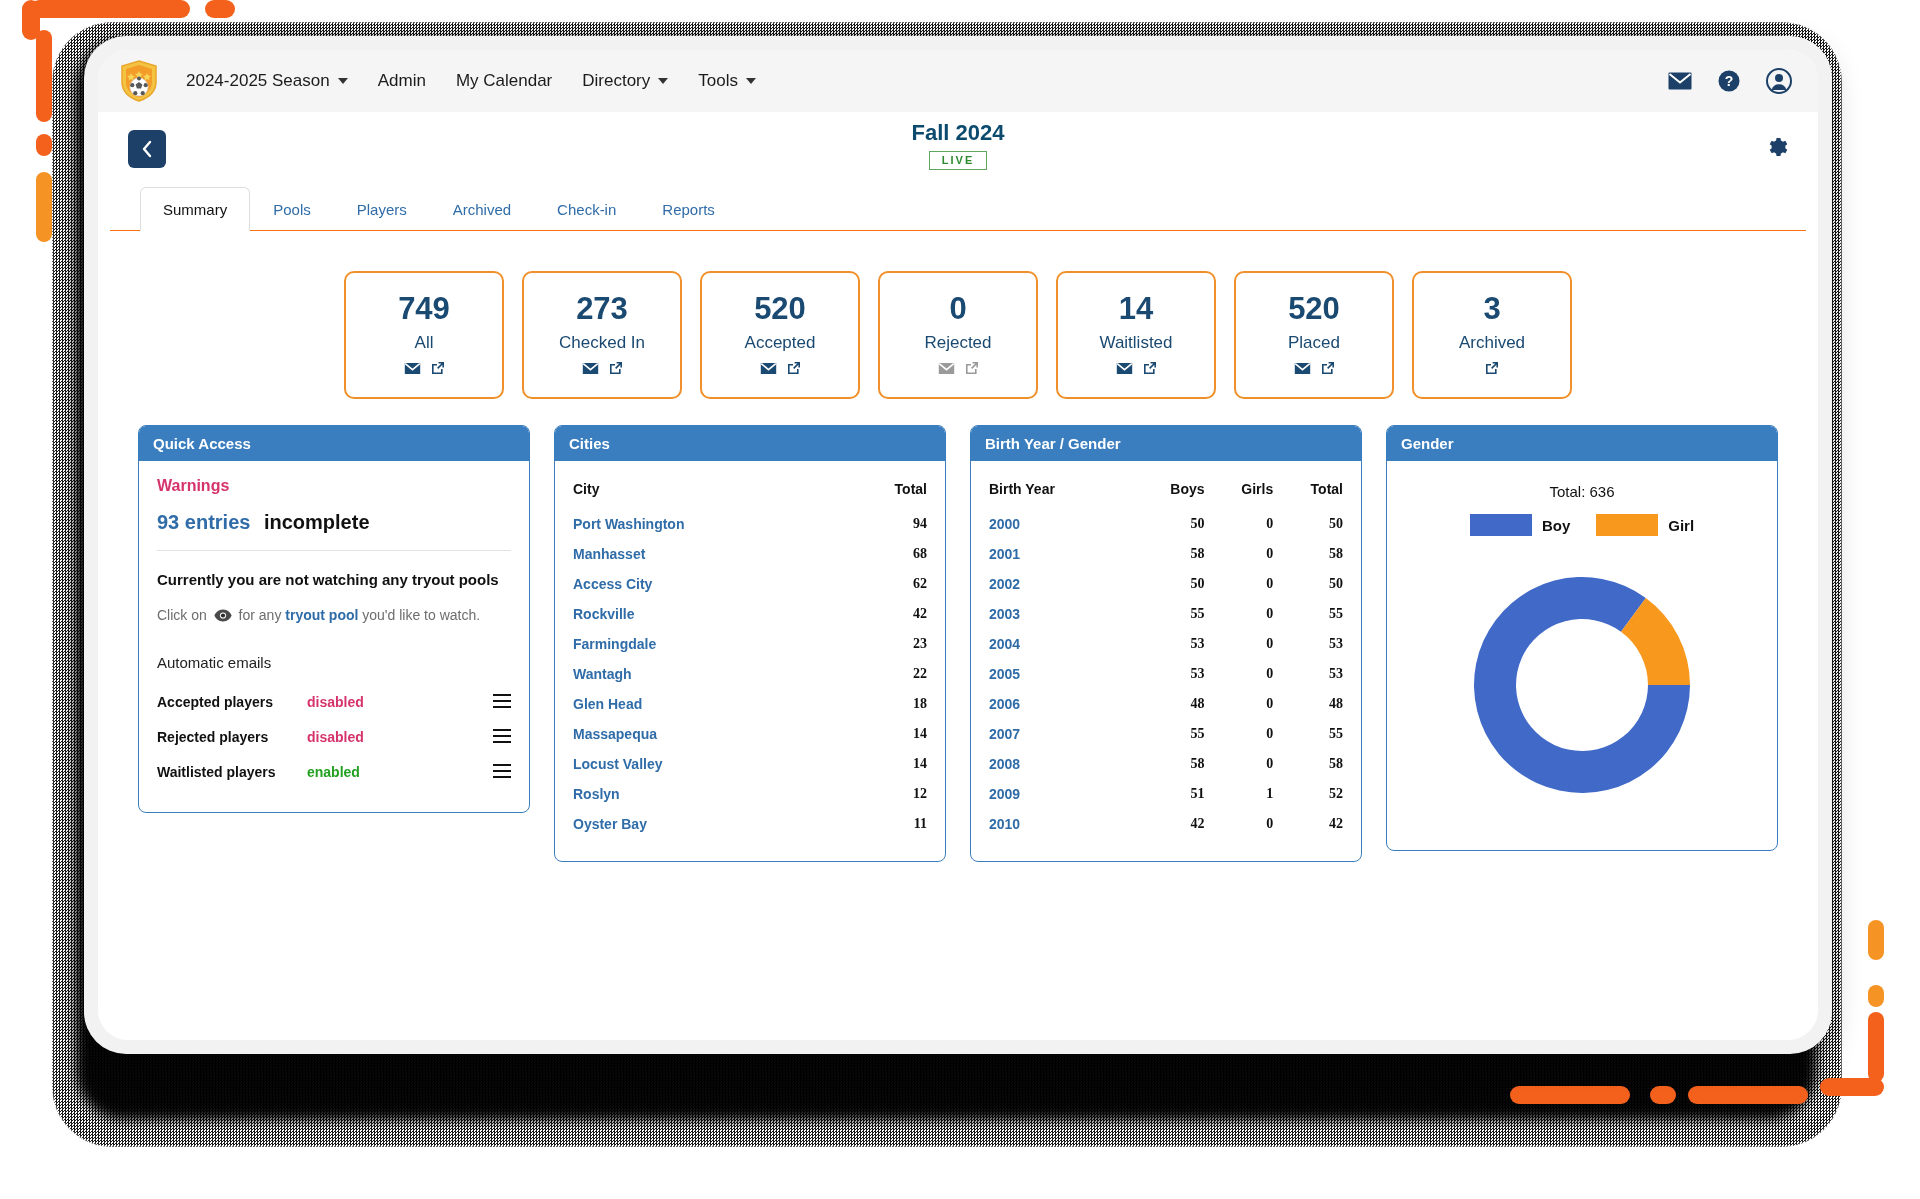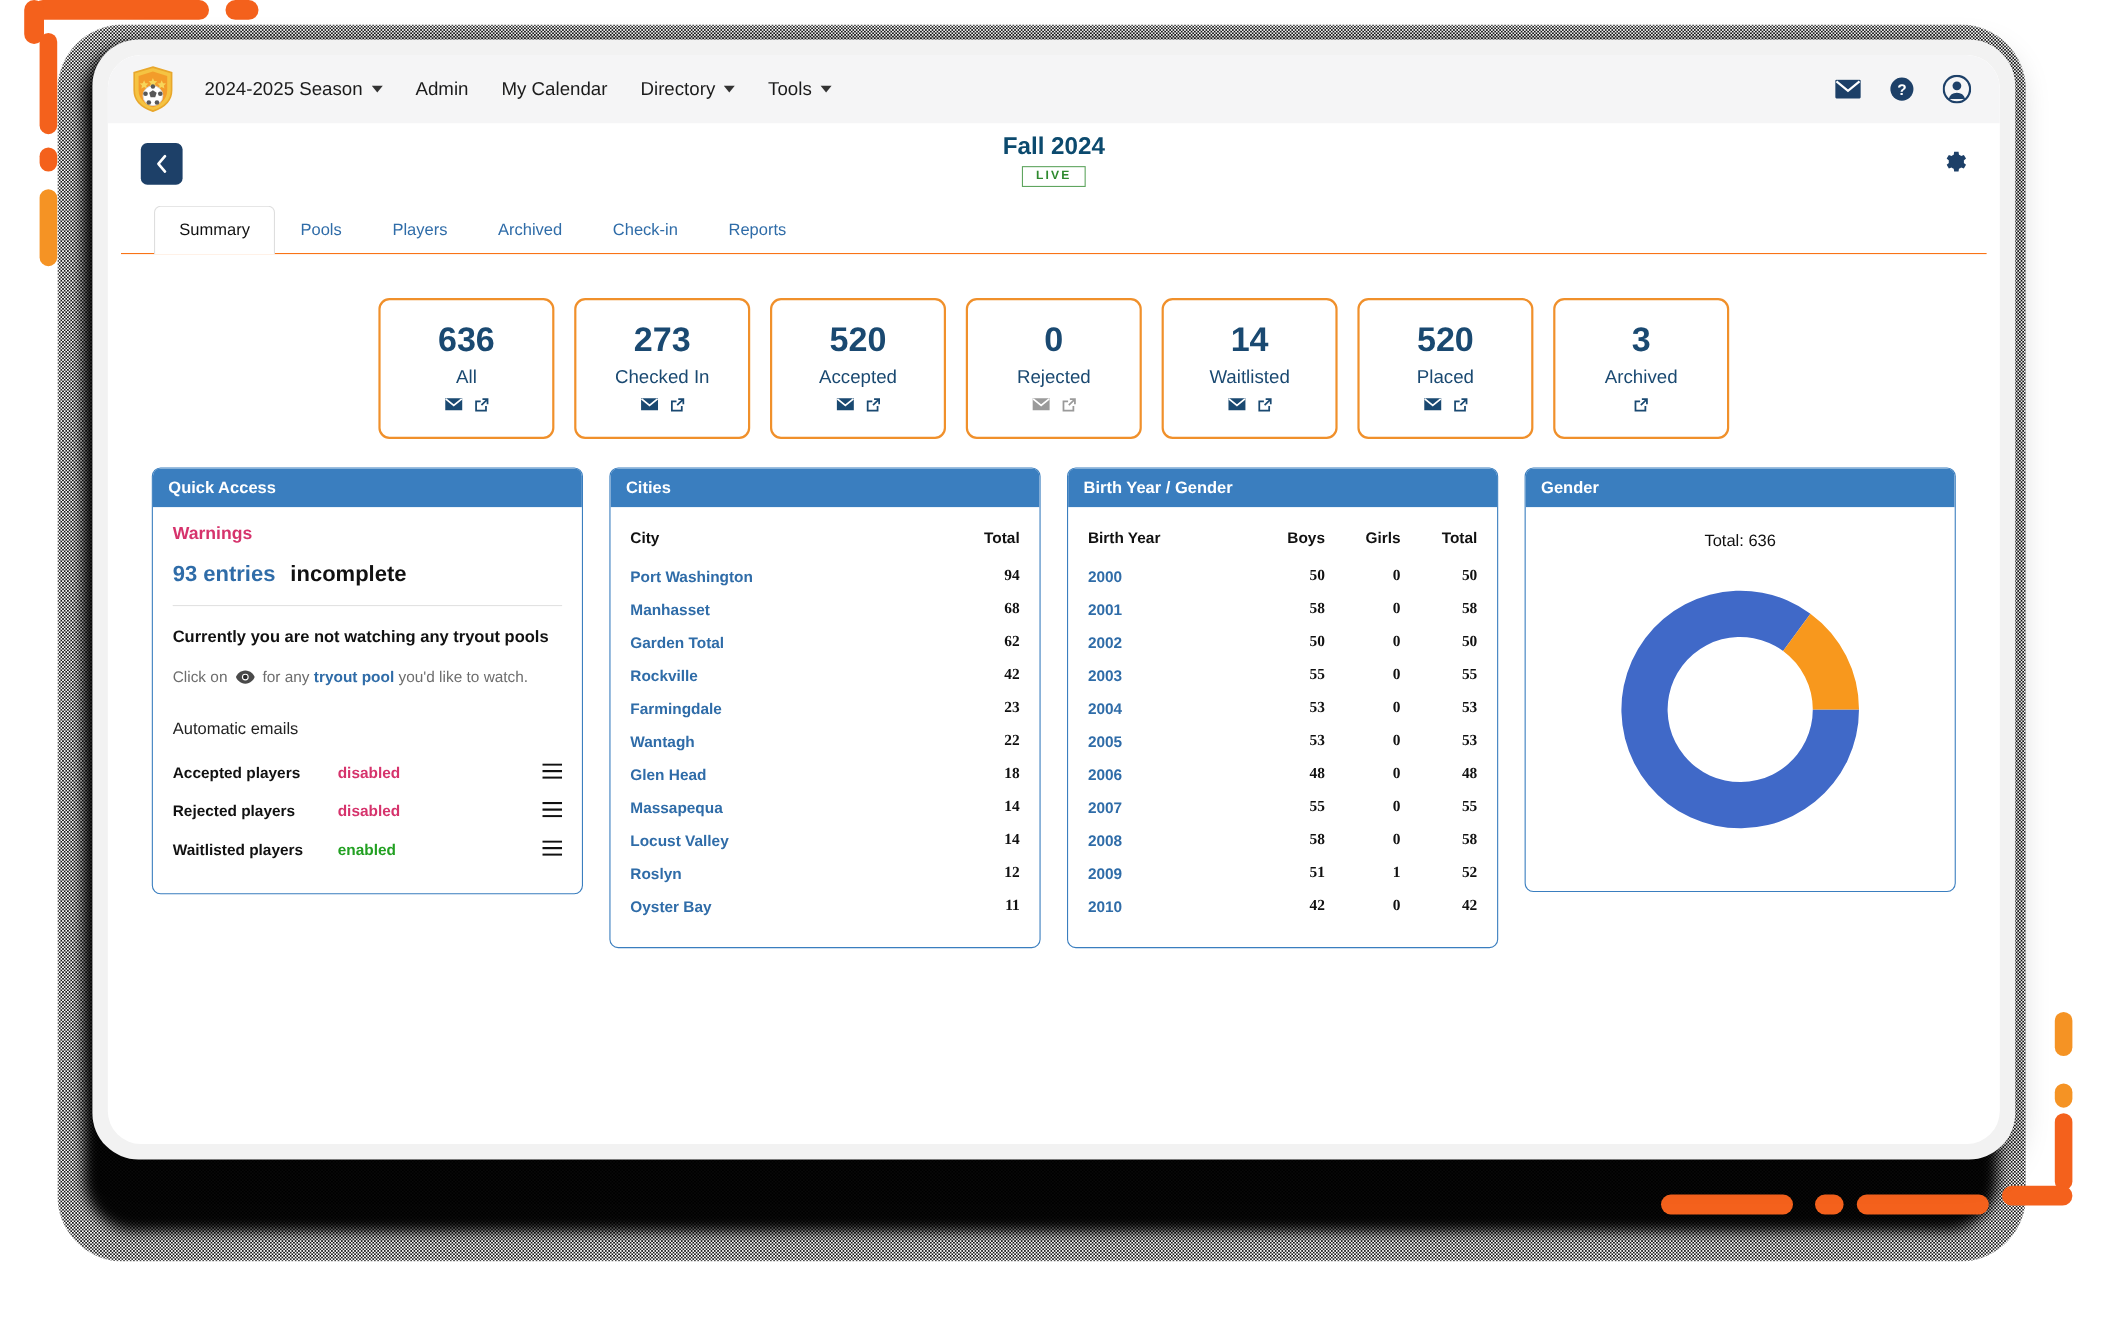--- a/index.html
+++ b/index.html
@@ -293,21 +293,21 @@
       <div class="tab">Players</div>
       <div class="tab">Archived</div>
       <div class="tab">Check-in</div>
       <div class="tab">Reports</div>
     </div>
 
     <div class="content">
 
       <div class="statsrow" id="stats-row">
             <div class="statcard">
-              <div class="statnum">636</div>
+              <div class="statnum">749</div>
               <div class="statlabel">All</div>
               <div class="staticons">
                 <span><svg width="17" height="13" viewBox="0 0 17 13">
                     <path d="M0.8 1h15.4v11H0.8z" fill="#1a4971"></path>
                     <path d="M1.2 1.6 L8.5 7.6 L15.8 1.6" fill="none" stroke="#fff" stroke-width="1.6"></path>
                   </svg></span>
                 <span><svg width="14" height="14" viewBox="0 0 14 14">
                     <path d="M1 3h5v1.6H2.6v7H10V8h1.6v5H1z" fill="#1a4971"></path>
                     <path d="M7.6 1H13v5.4h-1.6V3.7L7.2 7.9 6.1 6.8l4.2-4.2H7.6z" fill="#1a4971"></path>
                   </svg></span>
@@ -472,21 +472,21 @@
               <tbody id="cities-body">
                     <tr>
                       <td class="l lnk">Port Washington</td>
                       <td class="num">94</td>
                     </tr>
                     <tr>
                       <td class="l lnk">Manhasset</td>
                       <td class="num">68</td>
                     </tr>
                     <tr>
-                      <td class="l lnk">Garden Total</td>
+                      <td class="l lnk">Access City</td>
                       <td class="num">62</td>
                     </tr>
                     <tr>
                       <td class="l lnk">Rockville</td>
                       <td class="num">42</td>
                     </tr>
                     <tr>
                       <td class="l lnk">Farmingdale</td>
                       <td class="num">23</td>
                     </tr>
@@ -600,20 +600,30 @@
                     </tr>
                   </tbody>
             </table>
           </div>
         </div>
 
         <div class="panel">
           <div class="panelhead">Gender</div>
           <div class="panelbody">
             <div class="g-total">Total: 636</div>
+            <div class="legend">
+              <span class="item">
+                <span class="swatch" id="sw-boy" style="background: rgb(64, 105, 200);"></span>
+                <span class="lab">Boy</span>
+              </span>
+              <span class="item">
+                <span class="swatch" id="sw-girl" style="background: rgb(248, 152, 29);"></span>
+                <span class="lab">Girl</span>
+              </span>
+            </div>
             <div class="donutwrap">
               <svg width="250" height="250" viewBox="0 0 250 250" id="donut">
                     <path d="M233 125 A108 108 0 1 1 188.82558490944945 37.87770256147593 L164.00452411133023 71.75859600979085 A66 66 0 1 0 191 125 Z" fill="#4069c8"></path>
                     <path d="M188.82558490944945 37.87770256147593 A108 108 0 0 1 233 124.99999999999987 L191 124.99999999999993 A66 66 0 0 0 164.00452411133023 71.75859600979085 Z" fill="#f8981d"></path>
                   </svg>
             </div>
           </div>
         </div>
 
       </div>

